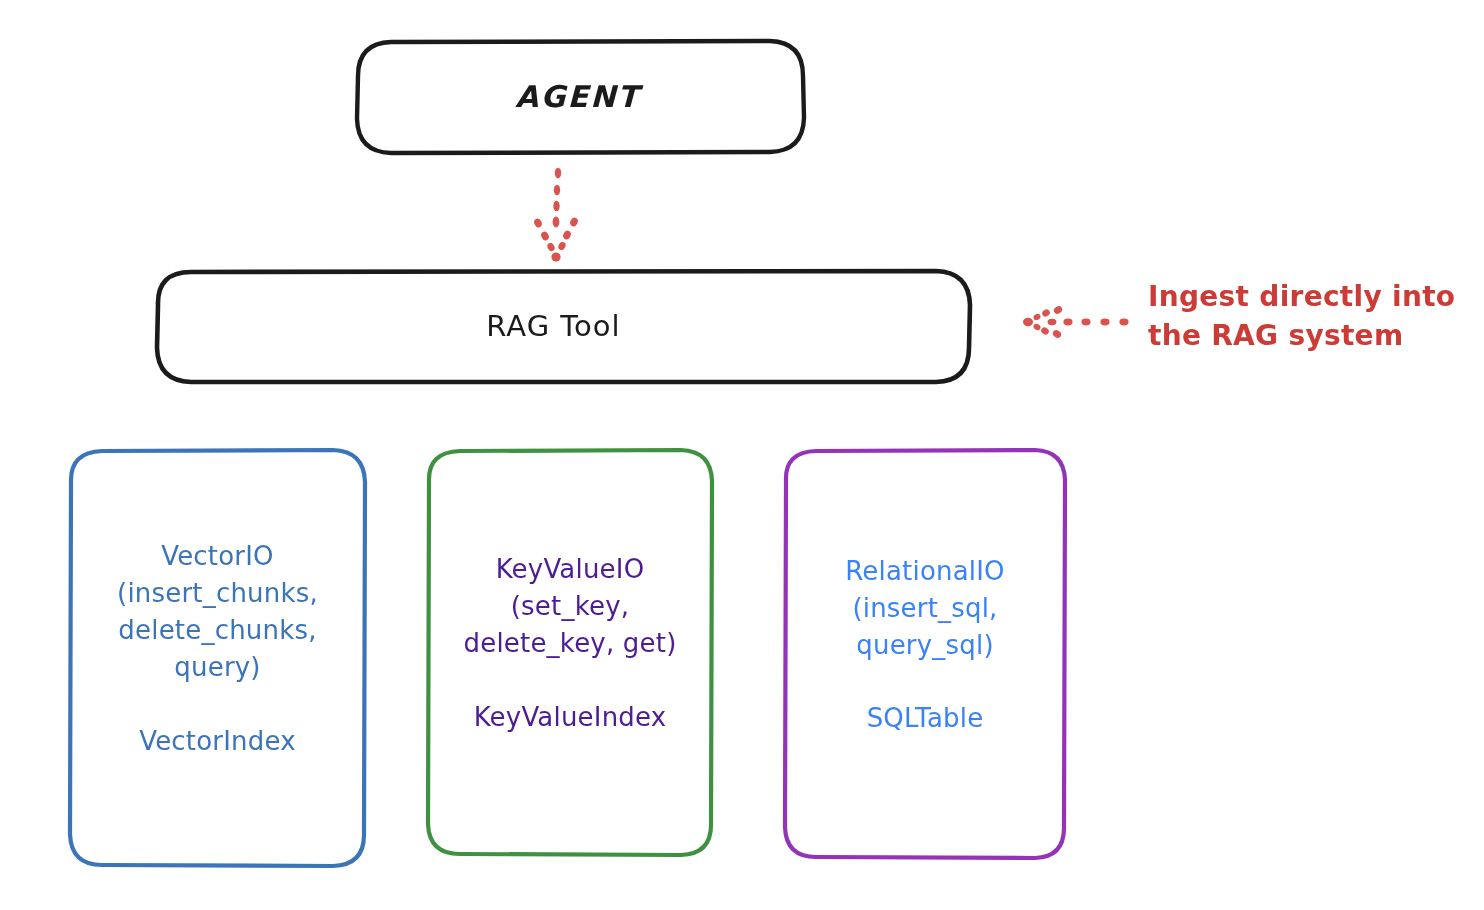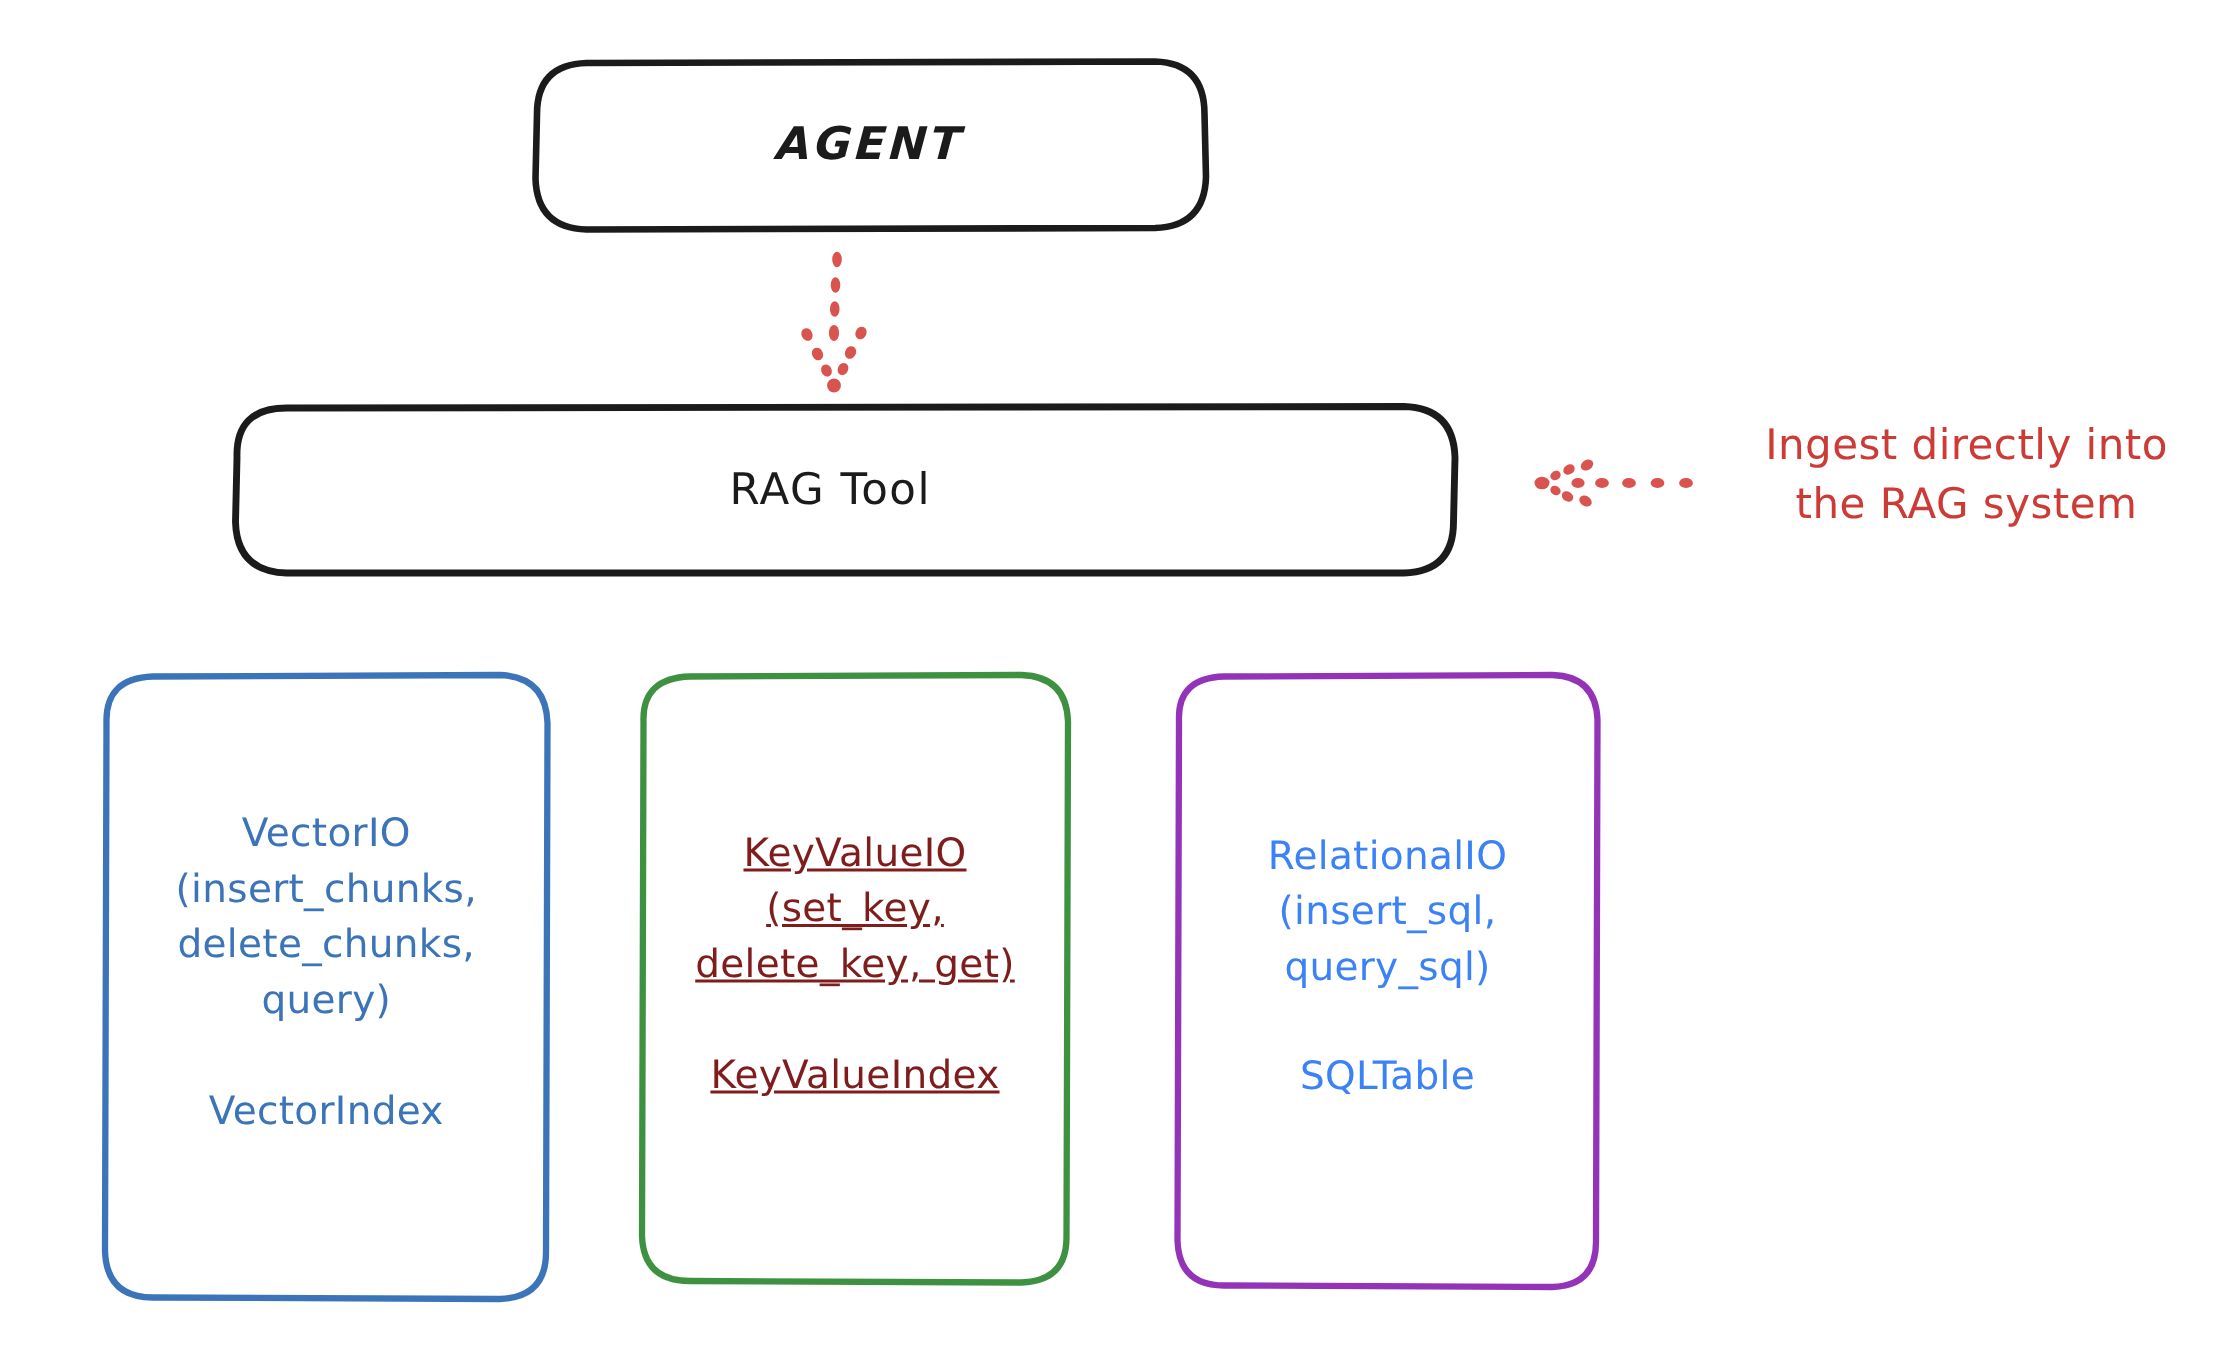--- a/index.html
+++ b/index.html
@@ -90,35 +90,34 @@
   }
   .leaf-label {
     font-size: 26px;
     font-weight: 500;
     line-height: 1.42;
     white-space: pre-line;
     padding: 0 6px;
     margin-top: -18px;
   }
   #vectorio-box .leaf-label { color: #3b74b8; }
-  #keyvalueio-box .leaf-label { color: #7f1d1d; text-decoration: underline; }
+  #keyvalueio-box .leaf-label { color: #4c1d95; }
   #relationalio-box .leaf-label { color: #3b82f6; }
 
   
   #ingest-note {
     position: absolute;
     left: 1148px;
     top: 278px;
     width: 326px;
     color: #cc3b36;
     font-size: 28px;
-    font-weight: 400;
+    font-weight: 700;
     line-height: 1.38;
     white-space: pre-line;
-    text-align: center;
     letter-spacing: 0.3px;
   }
 </style>
 </head>
 <body>
 
 <svg id="canvas" viewBox="0 0 1484 910">
   <defs></defs>
 
   <path d="M 391,42 L 770,41 Q 803,42 803,76 L 804,118 Q 803,151 770,152 L 391,153 Q 358,152 357,119 L 358,76 Q 358,43 391,42 Z" fill="#ffffff" stroke="#1b1b1b" stroke-width="4.4" stroke-linecap="round" stroke-linejoin="round"></path>

